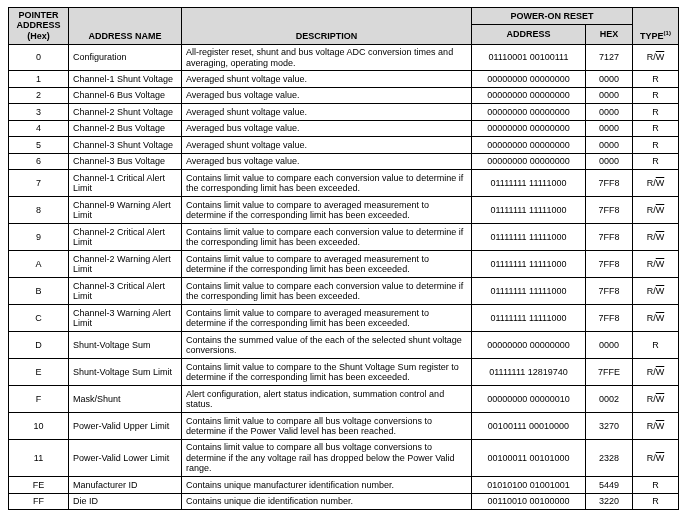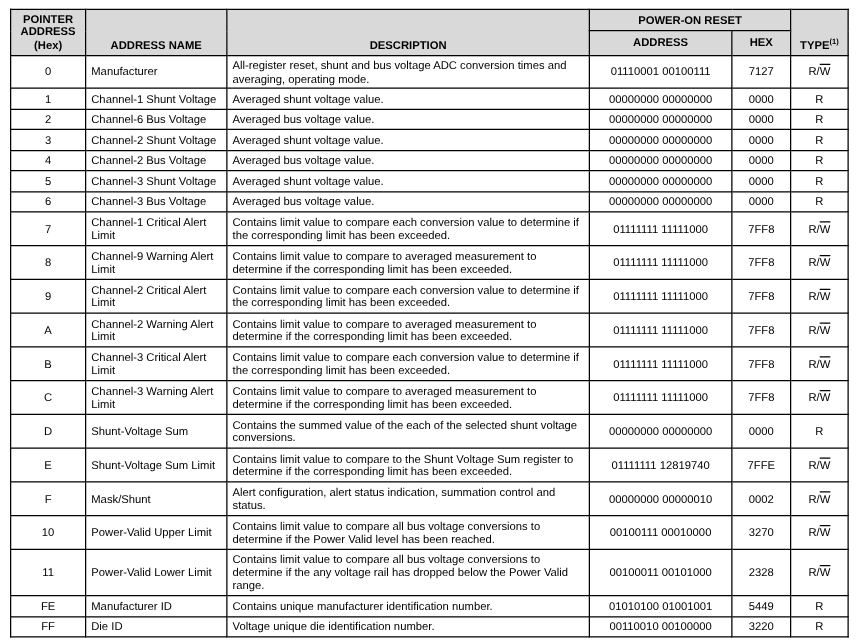--- a/index.html
+++ b/index.html
@@ -50,21 +50,21 @@
       <th rowspan="2" class="bottom"><span>TYPE</span><sup>(1)</sup></th>
     </tr>
     <tr class="h2">
       <th>ADDRESS</th>
       <th>HEX</th>
     </tr>
   </thead>
   <tbody id="tbody">
       <tr class="r0">
         <td class="c">0</td>
-        <td class="l">Manufacturer</td>
+        <td class="l">Configuration</td>
         <td class="l">All-register reset, shunt and bus voltage ADC conversion times and averaging, operating mode.</td>
         <td class="c">01110001 00100111</td>
         <td class="c">7127</td>
         <td class="c"><span>R/</span><span class="overbar">W</span></td>
       </tr>
       <tr class="r1">
         <td class="c">1</td>
         <td class="l">Channel-1 Shunt Voltage</td>
         <td class="l">Averaged shunt voltage value.</td>
         <td class="c">00000000 00000000</td>
@@ -203,19 +203,19 @@
         <td class="c">FE</td>
         <td class="l">Manufacturer ID</td>
         <td class="l">Contains unique manufacturer identification number.</td>
         <td class="c">01010100 01001001</td>
         <td class="c">5449</td>
         <td class="c"><span>R</span><span class="overbar"></span></td>
       </tr>
       <tr class="r1">
         <td class="c">FF</td>
         <td class="l">Die ID</td>
-        <td class="l">Voltage unique die identification number.</td>
+        <td class="l">Contains unique die identification number.</td>
         <td class="c">00110010 00100000</td>
         <td class="c">3220</td>
         <td class="c"><span>R</span><span class="overbar"></span></td>
       </tr>
     </tbody>
 </table>
 
 </body></html>

